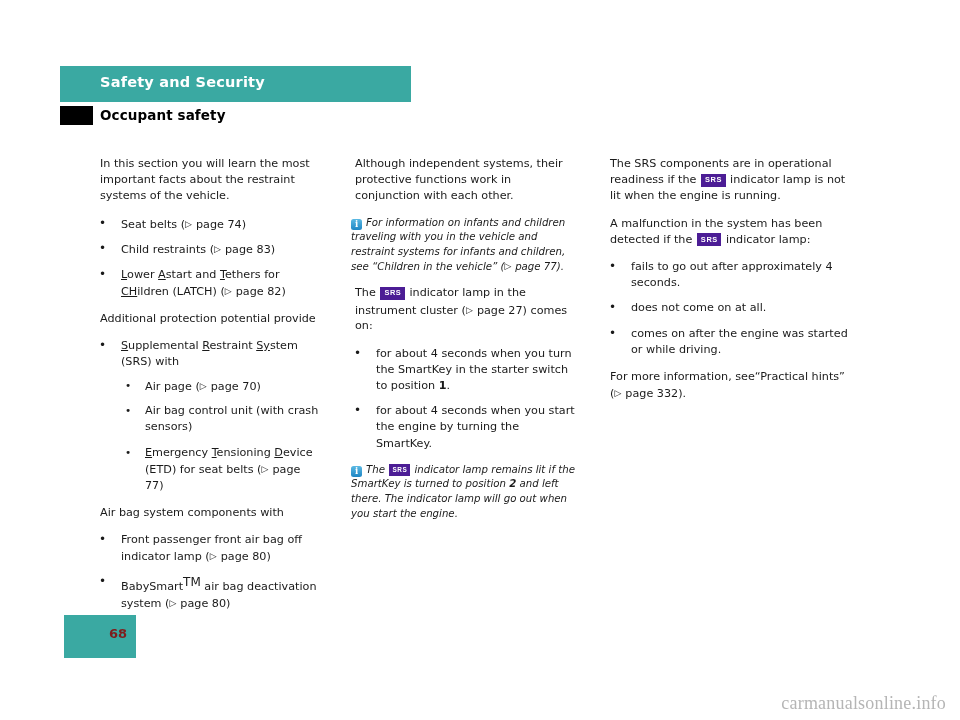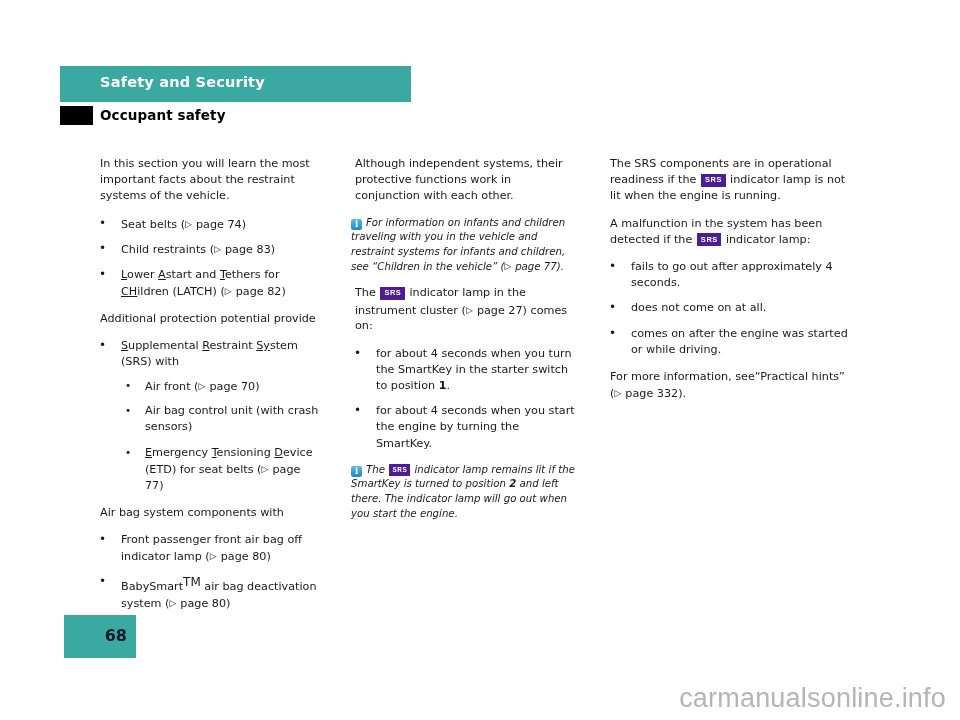--- a/index.html
+++ b/index.html
@@ -172,32 +172,32 @@
     left: 64px;
     top: 615px;
     width: 72px;
     height: 43px;
     background: #3aa9a2;
   }
   #page-number {
     position: absolute;
     right: 9px;
     top: 11px;
-    color: #0f172a;
-    font-size: 16px;
+    color: #7f1d1d;
+    font-size: 13px;
     font-weight: bold;
   }
 
   #watermark {
     position: absolute;
     right: 14px;
     bottom: 6px;
-    font-size: 27px;
+    font-size: 18px;
     color: #b5b5b5;
-    font-family: Liberation Sans, sans-serif;
+    font-family: Liberation Serif, serif;
     letter-spacing: 0.2px;
     white-space: nowrap;
   }
 </style>
 </head>
 <body>
 
 <div id="chapter-bar">
   <div id="chapter-title">Safety and Security</div>
 </div>
@@ -213,21 +213,21 @@
     <li><span>Child restraints (</span><span class="pref-tri">▷</span> <span>page 83)</span></li>
     <li><span class="ul-letter">L</span><span>ower </span><span class="ul-letter">A</span><span>start and </span><span class="ul-letter">T</span><span>ethers for </span><span class="ul-letter">CH</span><span>ildren (LATCH) (</span><span class="pref-tri">▷</span> <span>page 82)</span></li>
   </ul>
 
   <p class="para">Additional protection potential provide</p>
 
   <ul class="bl">
     <li>
       <span class="ul-letter">S</span><span>upplemental </span><span class="ul-letter">R</span><span>estraint </span><span class="ul-letter">Sy</span><span>stem (SRS) with</span>
       <ul class="bl nested">
-        <li><span>Air front (</span><span class="pref-tri">▷</span> <span>page 70)</span></li>
+        <li><span>Air page (</span><span class="pref-tri">▷</span> <span>page 70)</span></li>
         <li><span>Air bag control unit (with crash sensors)</span></li>
         <li><span class="ul-letter">E</span><span>mergency </span><span class="ul-letter">T</span><span>ensioning </span><span class="ul-letter">D</span><span>evice (ETD) for seat belts (</span><span class="pref-tri">▷</span> <span>page 77)</span></li>
       </ul>
     </li>
   </ul>
 
   <p class="para">Air bag system components with</p>
 
   <ul class="bl">
     <li><span>Front passenger front air bag off indicator lamp (</span><span class="pref-tri">▷</span> <span>page 80)</span></li>

